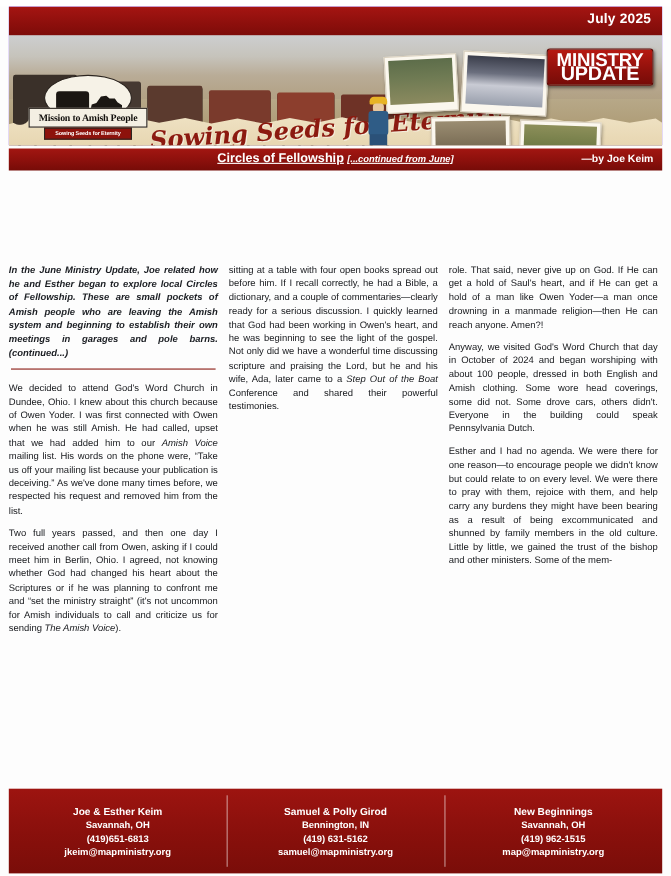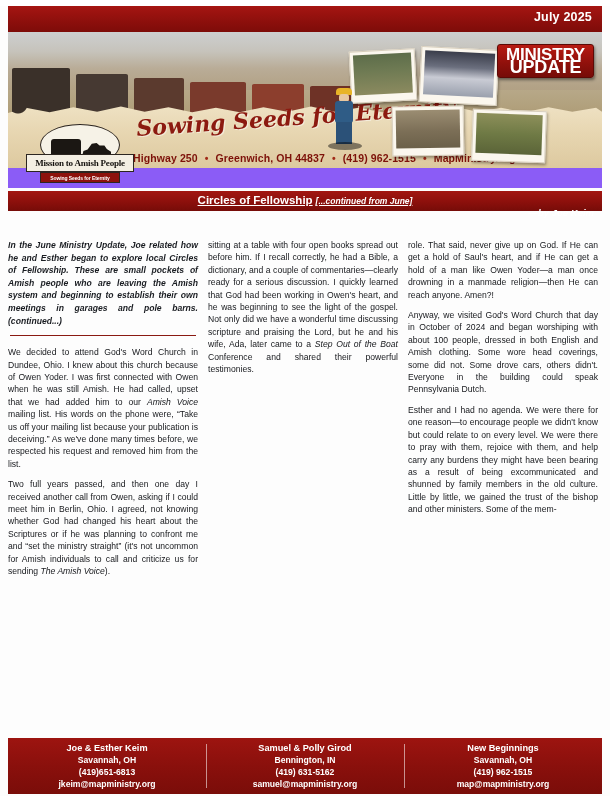--- a/index.html
+++ b/index.html
@@ -12,21 +12,21 @@
   .page{
     position:relative;width:610px;height:796px;
     background:#fdfdfd;
     box-sizing:border-box;
   }
 
   
   .masthead{
     position:relative;
     margin:6px 8px 0 8px;
-    height:182px;
+    height:126px;
     background:#8b5cf6;
     overflow:hidden;
   }
   .topbar{
     position:absolute;left:0;top:0;right:0;height:26px;
     background:linear-gradient(180deg,#a51512 0%,#8d0f0c 60%,#7d0c09 100%);
     z-index:6;
   }
   .topbar .issue-date{
     position:absolute;right:10px;top:4px;
@@ -173,22 +173,22 @@
   }
   .titlebar .ttl{
     position:absolute;left:0;right:0;top:3px;text-align:center;
     color:#ffffff;font-size:11.5px;font-weight:bold;text-decoration:underline;
   }
   .titlebar .ttl .cont{
     font-size:8.5px;font-style:italic;font-weight:bold;
     padding-left:3px;
   }
   .titlebar .byline{
-    position:absolute;right:8px;top:16px;
-    color:#ffffff;font-size:9.5px;font-weight:bold;font-style:italic;
+    position:absolute;right:8px;top:4px;
+    color:#ffffff;font-size:9.5px;font-weight:bold;
   }
 
   
   .columns{
     position:absolute;left:8px;top:205px;right:8px;
     height:508px;
     display:flex;gap:10px;
   }
   .col{width:190px;position:relative;margin-top:28px;}
   .col p{
@@ -249,21 +249,21 @@
     position:absolute;
     color:#ffffff;font-size:7.4px;font-weight:bold;
     text-shadow:0 1px 2px rgba(0,0,0,.95),0 0 3px rgba(0,0,0,.9);
     line-height:9px;
   }
   .cap-owen{right:3px;bottom:4px;}
   .cap-church{right:4px;bottom:4px;text-align:right;}
 
   
   .footer{
-    position:absolute;left:8px;right:8px;bottom:8px;height:56px;
+    position:absolute;left:8px;right:8px;bottom:8px;height:77px;
     background:linear-gradient(180deg,#9d1410 0%,#8a100c 50%,#7a0d09 100%);
     display:flex;
   }
   .fcell{
     flex:1;display:flex;flex-direction:column;
     align-items:center;justify-content:center;gap:2px;
     position:relative;
   }
   .fcell + .fcell:before{
     content:"";position:absolute;left:0;top:6px;bottom:6px;width:1px;

